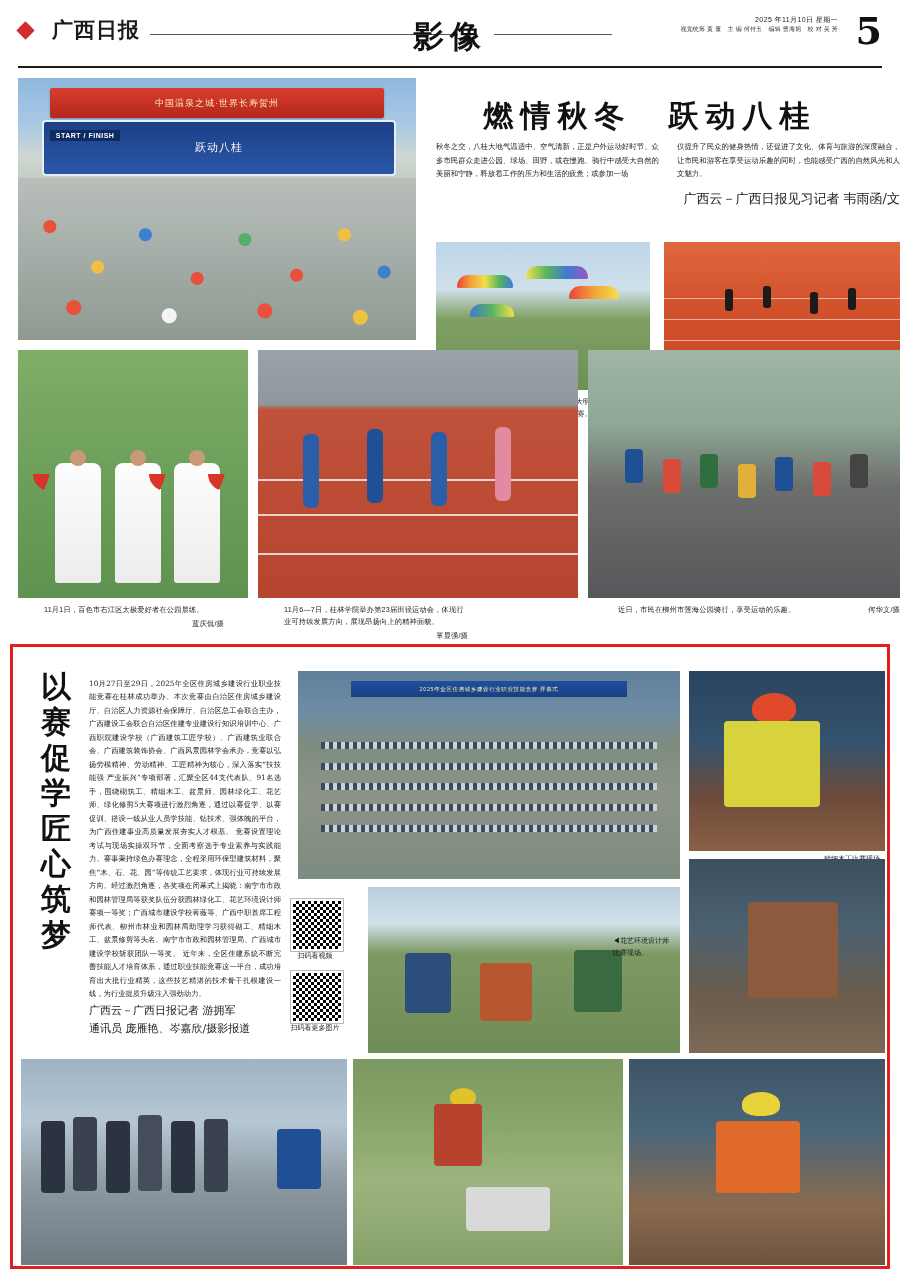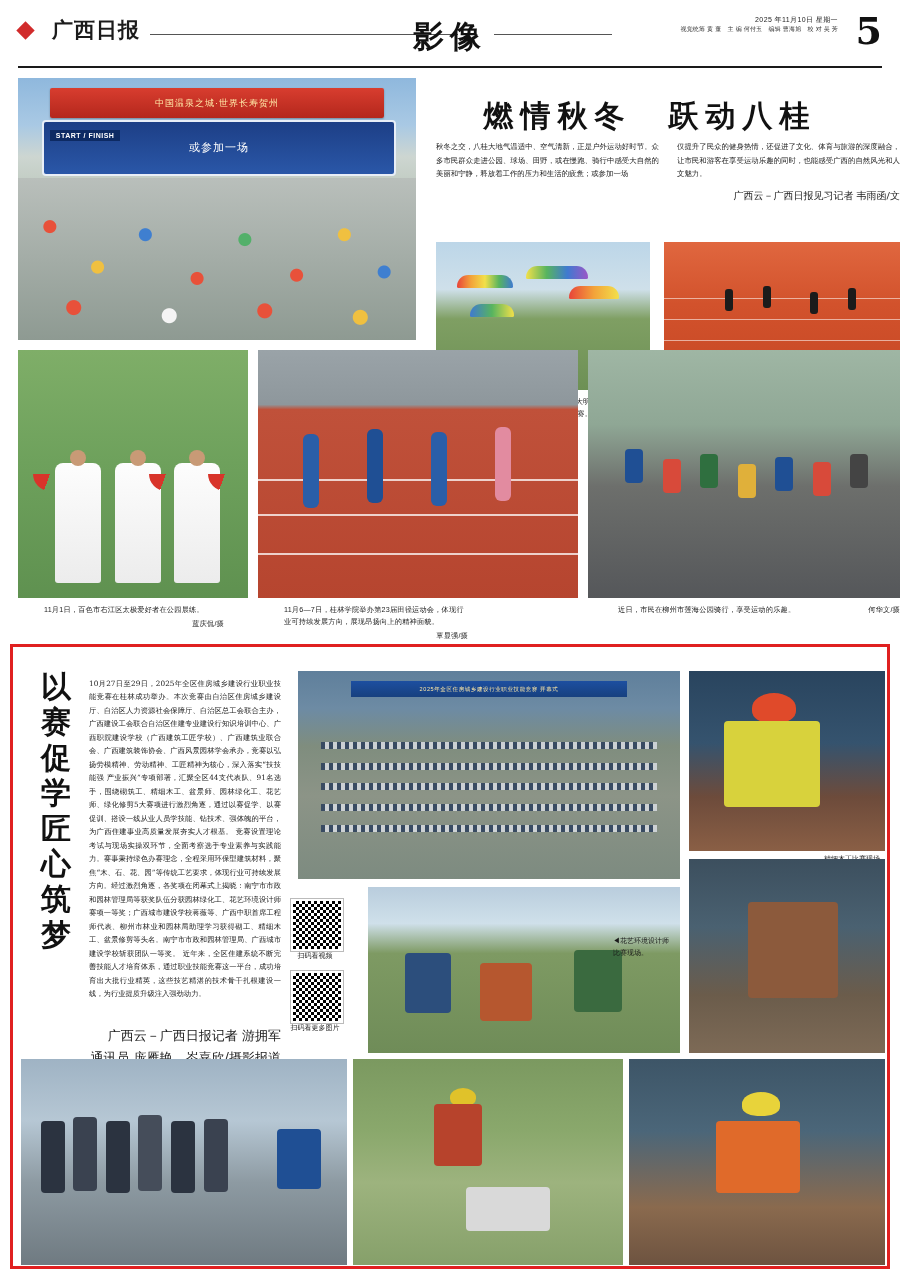--- a/index.html
+++ b/index.html
@@ -235,21 +235,21 @@
     flex: 1;
     font-family: "DejaVu Serif", serif;
     font-size: 7.4px;
     line-height: 1.85;
     text-align: justify;
     color: #1a1a1a;
   }
   .byline {
     margin-top: 6px;
     text-align: right;
-    font-size: 10px;
+    font-size: 13px;
   }
 
   
   .qr {
     position: absolute;
     background:
       repeating-linear-gradient(0deg, #000 0 3px, #fff 3px 6px),
       repeating-linear-gradient(90deg, #000 0 3px, #fff 3px 6px);
     background-blend-mode: difference;
     border: 2px solid #fff;
@@ -287,23 +287,22 @@
     position: absolute;
     left: 76px; top: 30px;
     width: 192px;
     font-family: "DejaVu Serif", serif;
     font-size: 7.3px;
     line-height: 1.85;
     text-align: justify;
     color: #1a1a1a;
   }
   .lower-byline {
-    margin-top: 24px;
-    text-align: right;
-    font-size: 13px;
+    margin-top: 1px;
+    font-size: 11px;
     line-height: 1.7;
   }
 
   #comp-main {
     position: absolute; left: 285px; top: 24px; width: 382px; height: 208px;
     background: linear-gradient(#5f7f9b 0%, #6d8ba4 18%, #7f8d7e 36%, #8c9487 60%, #7d8b80 100%);
   }
   .cm-banner {
     position:absolute; left: 14%; top: 5%; width: 72%; height: 16px;
     background: linear-gradient(#1d4fa0, #17407f);
@@ -368,21 +367,21 @@
       <div class="line1">2025 年11月10日 星期一</div>
       <div class="line2">视觉统筹 黄 董　主 编 何付玉　编辑 曹海旭　校 对 吴 芳</div>
     </div>
     <div class="page-number">5</div>
   </div>
 
   <div class="upper">
 
     <div class="ph" id="marathon">
       <div class="mar-banner">中国温泉之城·世界长寿贺州</div>
-      <div class="mar-arch">或参加一场</div>
+      <div class="mar-arch">跃动八桂</div>
       <div class="mar-start">START / FINISH</div>
       <div class="mar-crowd"></div>
     </div>
 
     <div class="qr" style="left:380px; top:338px; width:42px; height:42px;"></div>
     <div class="qr-label" style="left:368px; top:384px; width:66px;">扫码看更多图片</div>
 
     <div class="cap" style="left:240px; top:336px; width:128px;">▲近日，贺州举办 2025 年程马拉松赛，吸引1.2万名跑步爱好者参加，掀起全民健身运动热潮。</div>
     <div class="cap" style="left:240px; top:392px; width:128px; text-align:right;">黎豪图/摄</div>
 

